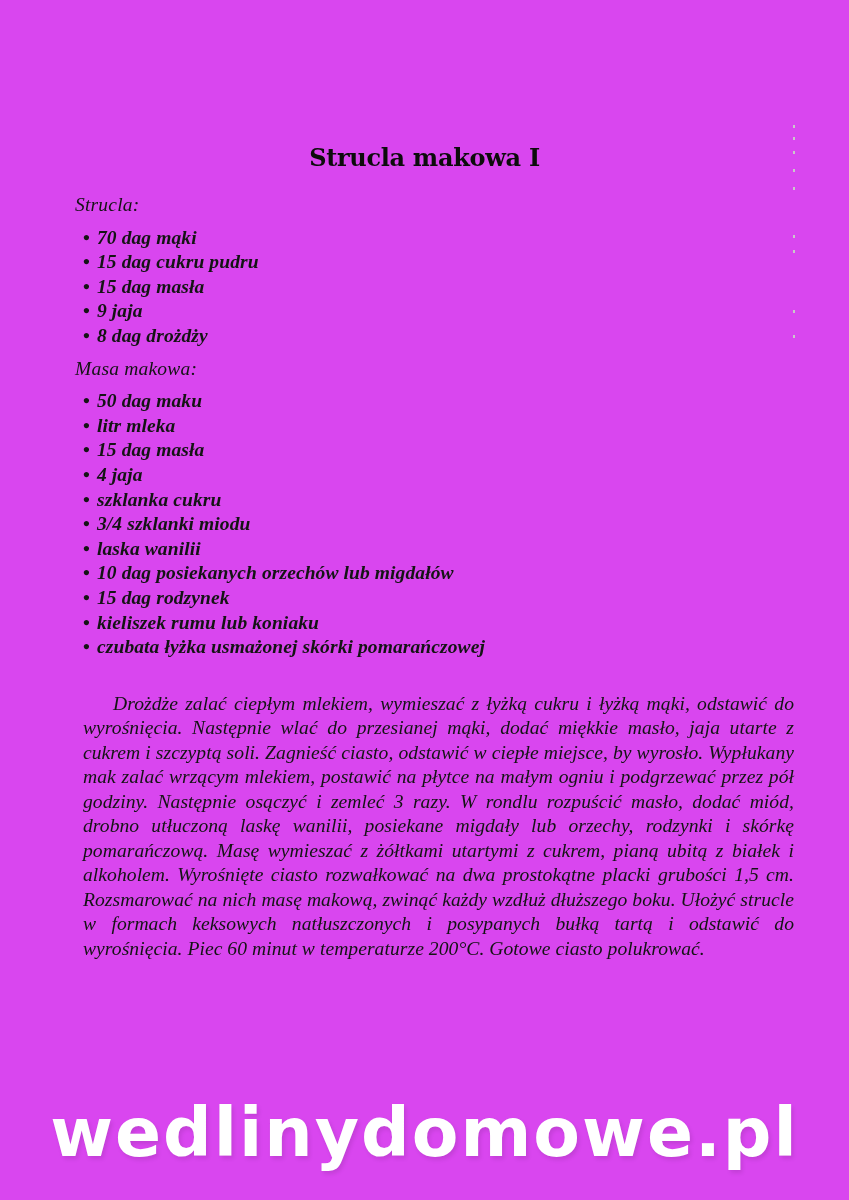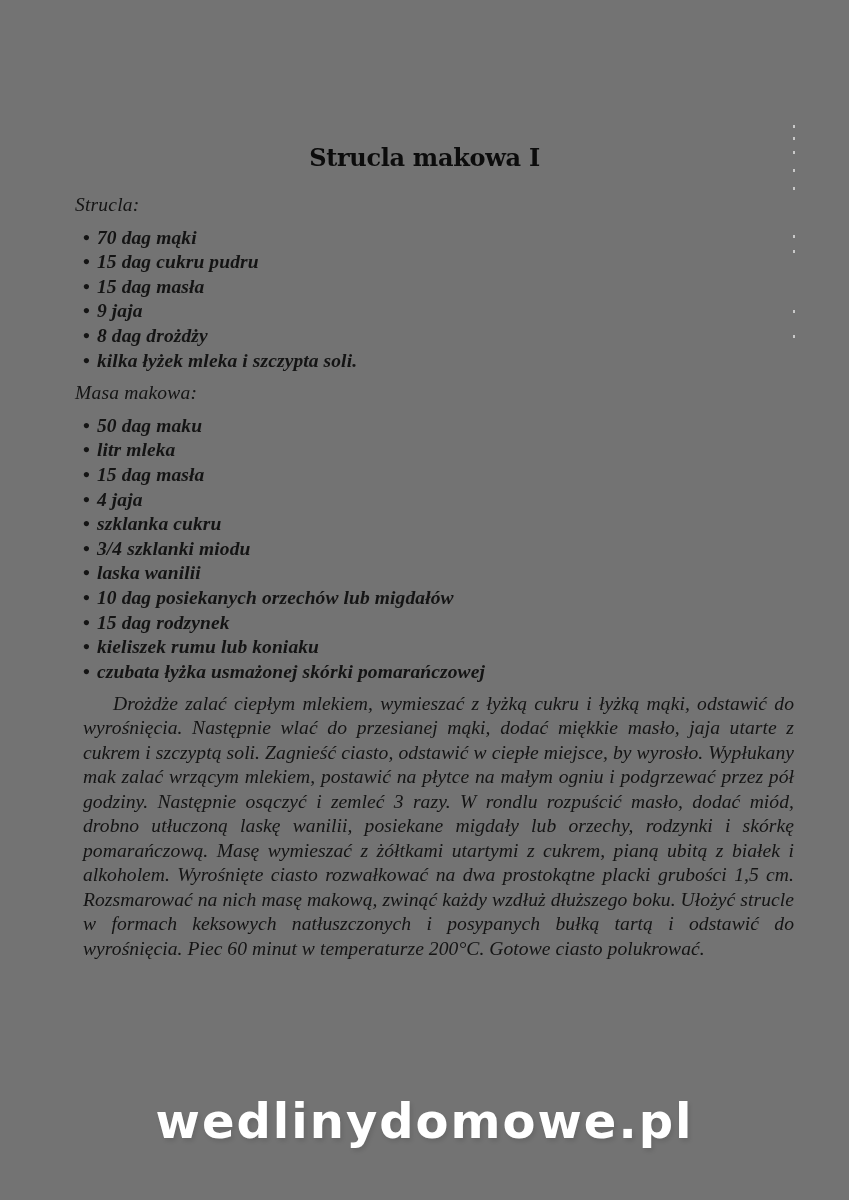--- a/index.html
+++ b/index.html
@@ -12,21 +12,21 @@
       height: 1200px;
       position: relative;
       overflow: hidden;
       color: #111111;
       font-family: "DejaVu Serif", "Liberation Serif", serif;
     }
     .page {
       position: absolute;
       left: 0; top: 0;
       width: 849px; height: 1200px;
-      background: #737373;
+      background: #d946ef;
     }
     .title {
       position: absolute;
       left: 0;
       width: 849px;
       top: 143px;
       text-align: center;
       font-family: "DejaVu Serif", serif;
       font-weight: bold;
       font-size: 24px;
@@ -86,21 +86,21 @@
       font-style: italic;
     }
     .watermark {
       position: absolute;
       left: 0;
       width: 849px;
       top: 1093px;
       text-align: center;
       font-family: "DejaVu Sans", sans-serif;
       font-weight: bold;
-      font-size: 48px;
+      font-size: 68px;
       letter-spacing: 2px;
       color: #ffffff;
       text-shadow: 2px 3px 4px rgba(0,0,0,0.10), 0 0 1px rgba(0,0,0,0.04);
     }
     .scan-marks {
       position: absolute;
       left: 793px;
       top: 125px;
       width: 6px;
       height: 230px;
@@ -121,21 +121,20 @@
   <h1 class="title">Strucla makowa I</h1>
 
   <div class="ingredients">
     <span class="section-heading">Strucla:</span>
     <ul class="ing-list">
       <li><span class="bullet">•</span><span>70 dag mąki</span></li>
       <li><span class="bullet">•</span><span>15 dag cukru pudru</span></li>
       <li><span class="bullet">•</span><span>15 dag masła</span></li>
       <li><span class="bullet">•</span><span>9 jaja</span></li>
       <li><span class="bullet">•</span><span>8 dag drożdży</span></li>
-      <li><span class="bullet">•</span><span>kilka łyżek mleka i szczypta soli.</span></li>
     </ul>
     <span class="section-heading">Masa makowa:</span>
     <ul class="ing-list">
       <li><span class="bullet">•</span><span>50 dag maku</span></li>
       <li><span class="bullet">•</span><span>litr mleka</span></li>
       <li><span class="bullet">•</span><span>15 dag masła</span></li>
       <li><span class="bullet">•</span><span>4 jaja</span></li>
       <li><span class="bullet">•</span><span>szklanka cukru</span></li>
       <li><span class="bullet">•</span><span>3/4 szklanki miodu</span></li>
       <li><span class="bullet">•</span><span>laska wanilii</span></li>

